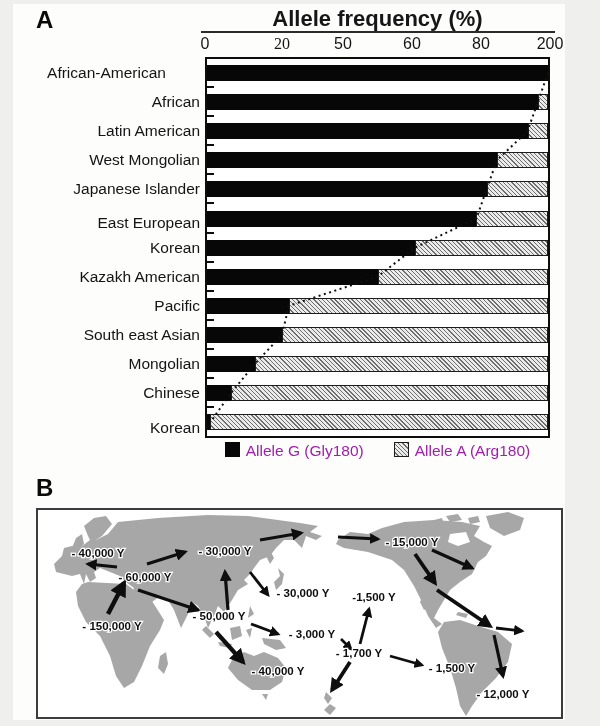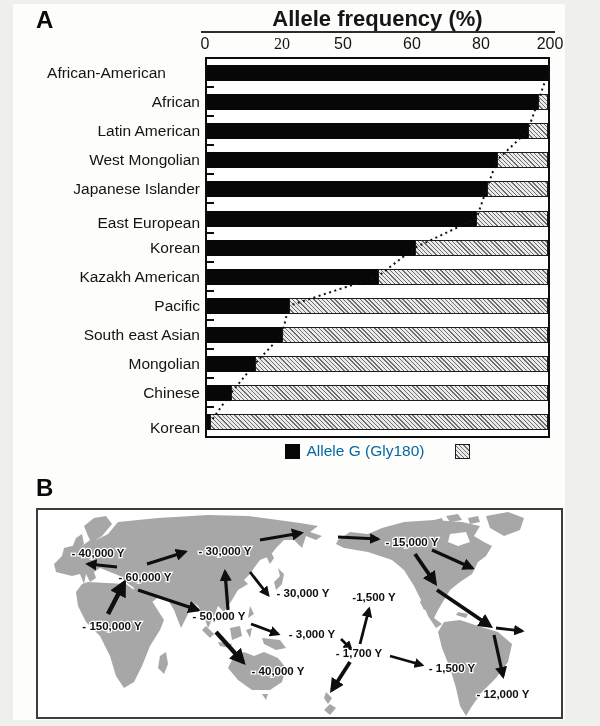--- a/index.html
+++ b/index.html
@@ -21,21 +21,21 @@
     border:2px solid #0d0d0d;box-sizing:border-box;background:#fff;}
   .top-tick{position:absolute;top:57px;width:2px;height:7px;background:#0d0d0d;}
   .row-label{position:absolute;left:13px;width:187px;text-align:right;font-size:15.5px;color:#141414;line-height:18px;}
   .seg-black{position:absolute;height:16px;background:#070707;}
   .seg-hatch{position:absolute;height:14px;
     background:repeating-linear-gradient(45deg,#ebebeb 0px,#ebebeb 2px,#6e6e6e 2px,#6e6e6e 3px);
     border:1px solid #1c1c1c;}
   .minor-tick{position:absolute;width:7px;height:2px;background:#0d0d0d;}
   #dotted-overlay{position:absolute;left:205px;top:57px;pointer-events:none;}
   .legend{position:absolute;left:205px;top:442px;width:345px;display:flex;justify-content:center;gap:30px;align-items:center;}
-  .legend-item{display:flex;align-items:center;gap:6px;font-size:15.5px;color:#0369a1;}
+  .legend-item{display:flex;align-items:flex-start;gap:6px;font-size:15.5px;color:#a21caf;}
   .swatch{width:15px;height:15px;box-sizing:border-box;}
   .swatch.black{background:#070707;}
   .swatch.hatch{background:repeating-linear-gradient(45deg,#ebebeb 0px,#ebebeb 2px,#6e6e6e 2px,#6e6e6e 3px);
     border:1px solid #1c1c1c;}
   .map-box{position:absolute;left:36px;top:508px;width:527px;height:211px;
     border:2px solid #3c3c3c;box-sizing:border-box;background:#ffffff;overflow:hidden;}
   .map-box svg{display:block;}
   .land{fill:#a7a7a7;stroke:none;}
   .sea{fill:#ffffff;}
   .map-label{font-family:"Liberation Sans",sans-serif;font-weight:bold;font-size:11.5px;fill:#0e0e0e;
@@ -120,20 +120,21 @@
     <polyline points="343.0,16.0 332.8,45.1 322.5,74.2 291.9,103.3 281.6,132.4 271.4,161.5 210.0,190.6 172.5,219.7 83.8,248.8 77.0,277.9 49.7,307.0 25.9,336.1 5.4,365.2" fill="none" stroke="#101010" stroke-width="2" stroke-dasharray="2 3.5"></polyline>
   </svg>
 
 <div class="legend">
   <div class="legend-item">
     <span class="swatch black"></span>
     <span>Allele G (Gly180)</span>
   </div>
   <div class="legend-item">
     <span class="swatch hatch"></span>
+    <span>Allele A (Arg180)</span>
   </div>
 </div>
 
 <div id="labelB" class="panel-label">B</div>
 
 <div class="map-box">
   <svg id="map-svg" width="523" height="207" viewBox="0 0 523 207">
     <defs>
       <marker id="ah" viewBox="0 0 10 10" refX="7.5" refY="5" markerWidth="3.8" markerHeight="3.8" orient="auto">
         <path d="M0,0 L10,5 L0,10 z" fill="#0e0e0e"></path>

